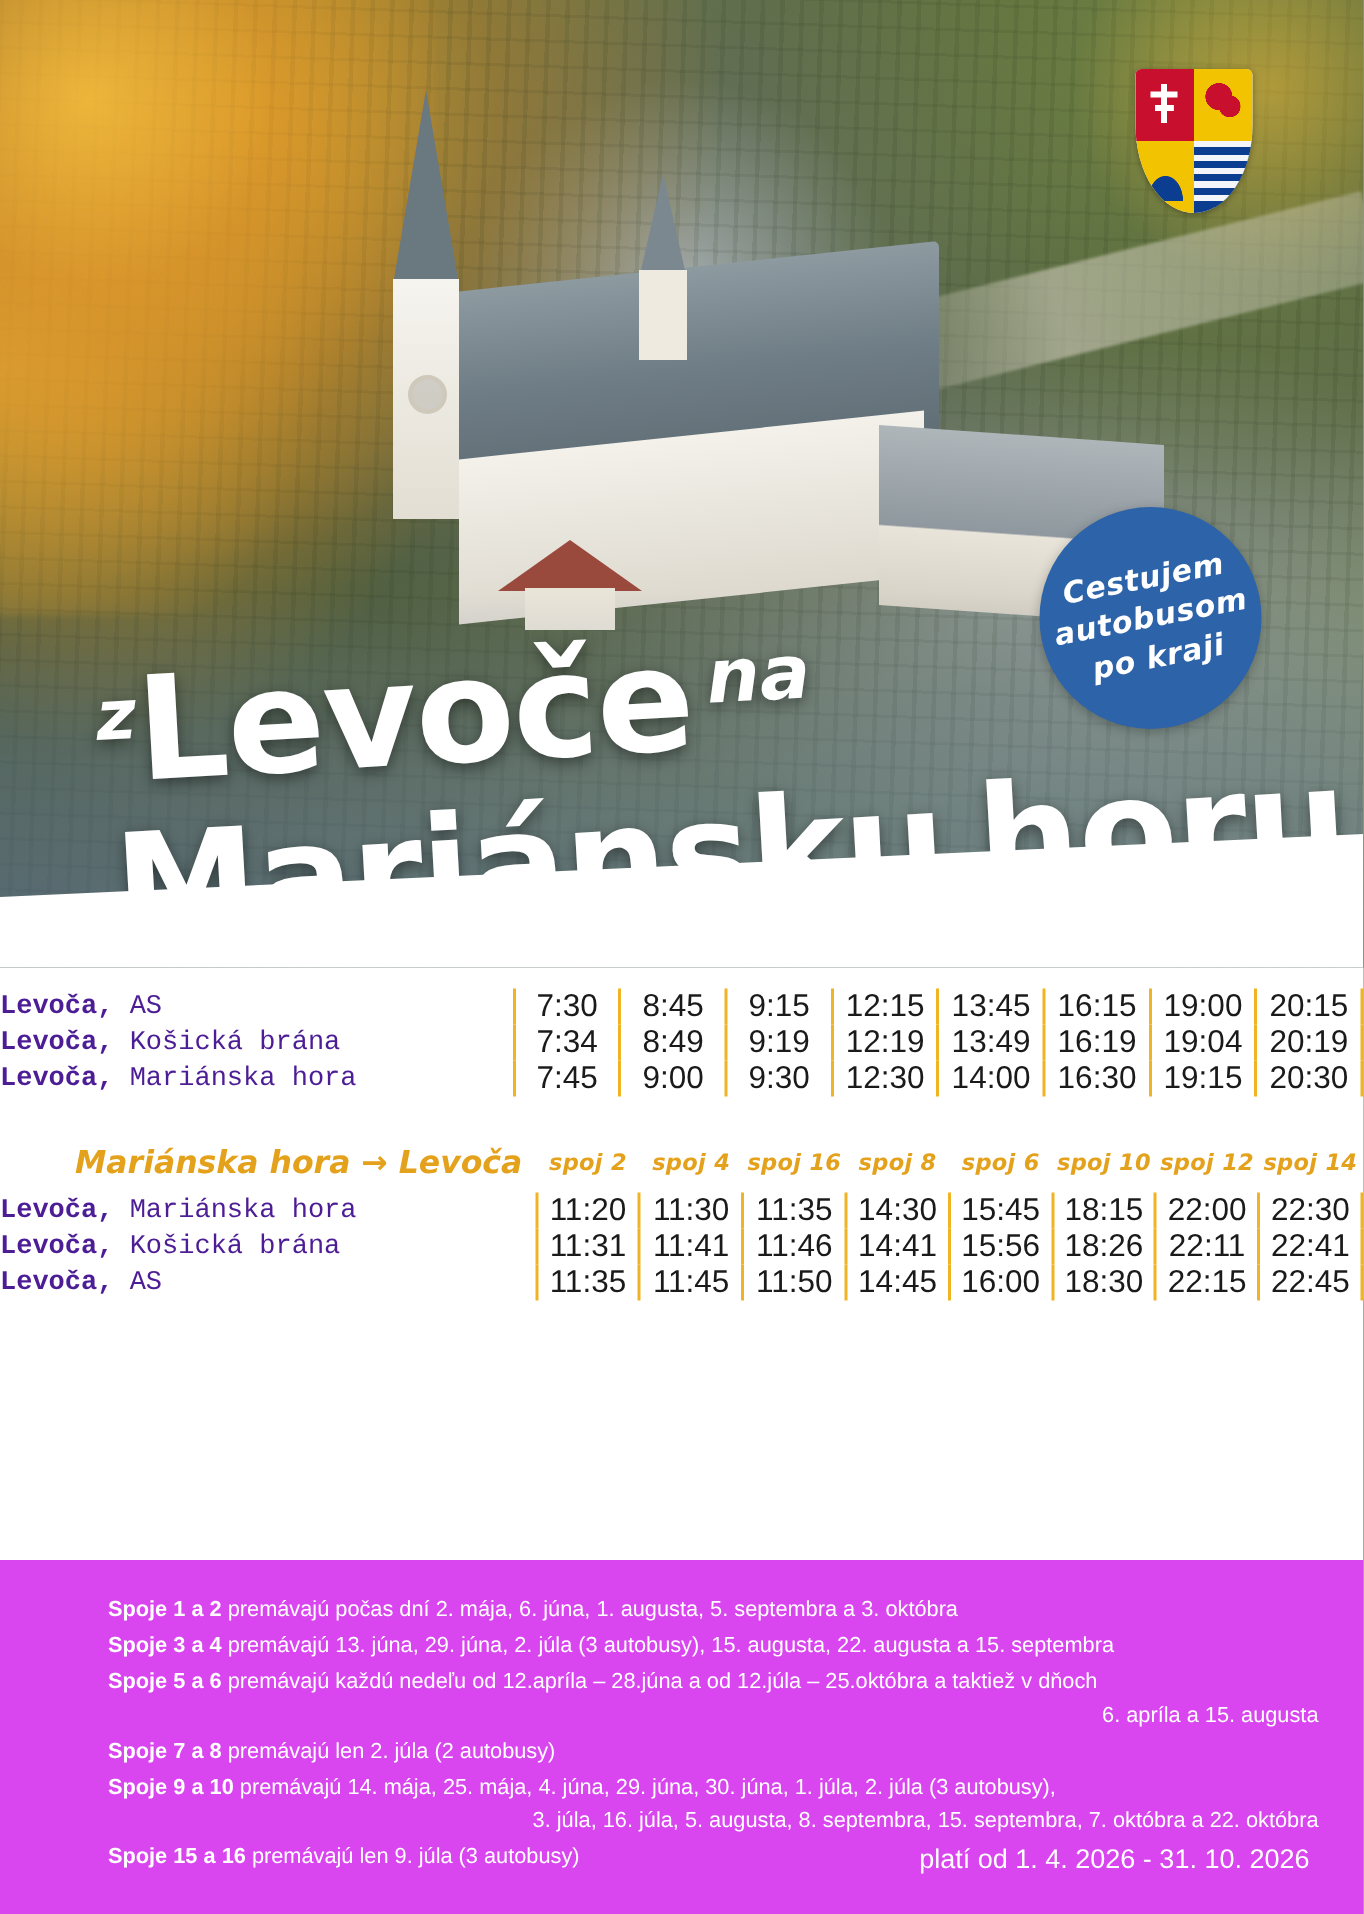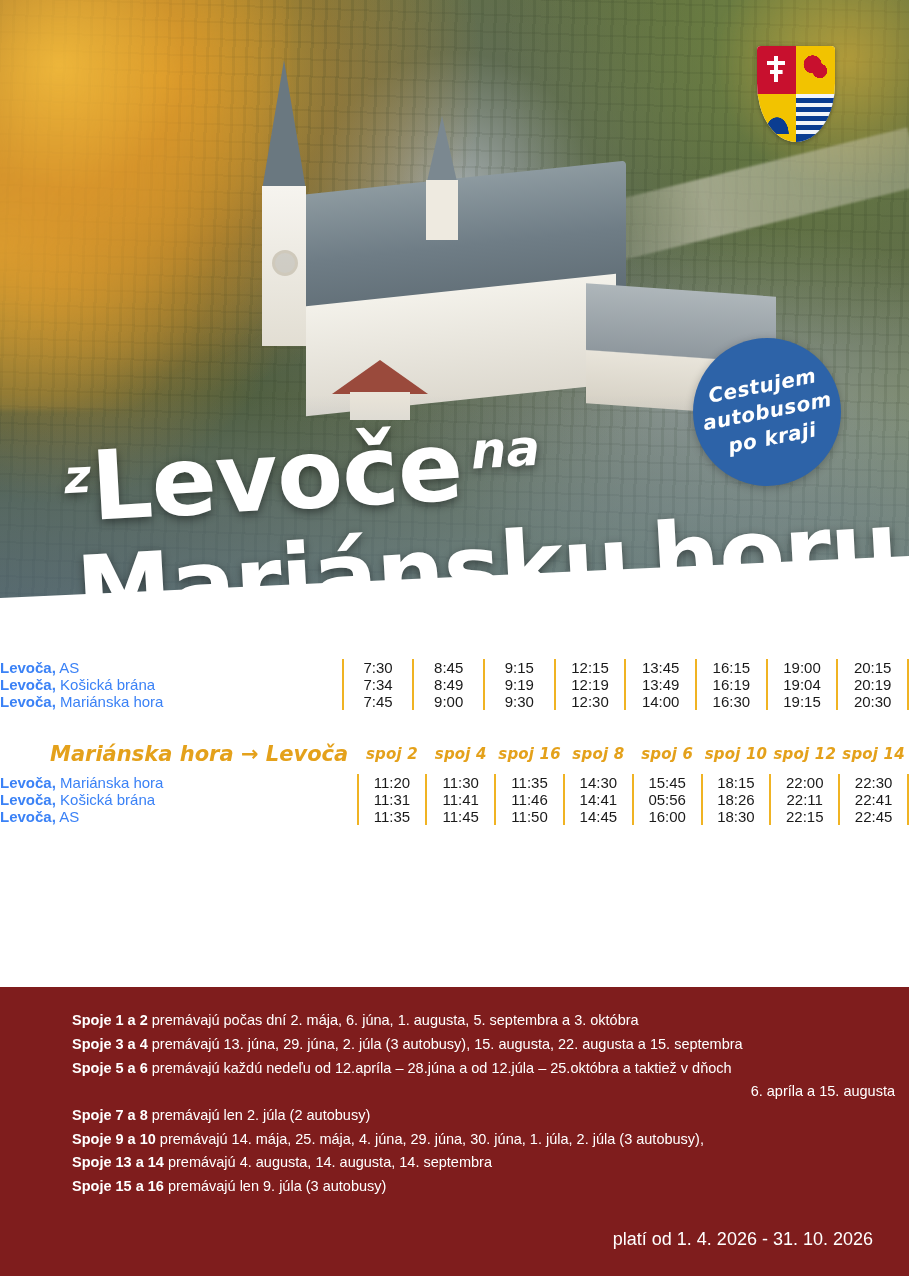--- a/index.html
+++ b/index.html
@@ -221,45 +221,46 @@
   }
   .dir-row th.spoj {
     text-align: center;
     padding: 10px 0 8px 0;
     font-size: 15px;
     color: #e4a11b;
     letter-spacing: 0.2px;
   }
   .stop-cell {
     padding: 7px 0 7px 50px;
-    font-size: 15px;
-    color: #3b82f6;
+    font-size: 18px;
+    color: #4c1d95;
     white-space: nowrap;
+    font-family: Liberation Mono, monospace;
   }
   .stop-cell b { font-weight: 700; }
   .stop-cell span { font-weight: 400; }
   .time {
     text-align: center;
-    font-size: 15px;
+    font-size: 21px;
     color: #1a1a1a;
     font-weight: 400;
     padding: 7px 0;
     border-left: 2px solid #f0b323;
   }
   .time.last { border-right: 2px solid #f0b323; }
   .tt col.colstop { width: 325px; }
   .tt col.coltime { width: 67px; }
   .spacer-row td { height: 22px; }
 
   
   .notes {
-    position: absolute; left: 0; bottom: 0; width: 909px; height: 289px;
-    background: #7f1d1d;
+    position: absolute; left: 0; bottom: 0; width: 909px; height: 236px;
+    background: #d946ef;
     color: #ffffff;
-    padding: 22px 14px 10px 30px;
+    padding: 22px 30px 10px 30px;
   }
   .note {
     font-size: 14.5px;
     line-height: 1.58;
     margin-bottom: 1px;
     padding-left: 42px;
     text-indent: 0;
   }
   .note b { font-weight: 700; }
   .note .cont { display: block; text-align: right; }
@@ -418,21 +419,21 @@
       <td class="time">18:15</td>
       <td class="time">22:00</td>
       <td class="time last">22:30</td>
     </tr>
     <tr>
       <td class="stop-cell"><b>Levoča,</b> <span>Košická brána</span></td>
       <td class="time">11:31</td>
       <td class="time">11:41</td>
       <td class="time">11:46</td>
       <td class="time">14:41</td>
-      <td class="time">05:56</td>
+      <td class="time">15:56</td>
       <td class="time">18:26</td>
       <td class="time">22:11</td>
       <td class="time last">22:41</td>
     </tr>
     <tr>
       <td class="stop-cell"><b>Levoča,</b> <span>AS</span></td>
       <td class="time">11:35</td>
       <td class="time">11:45</td>
       <td class="time">11:50</td>
       <td class="time">14:45</td>
@@ -454,22 +455,20 @@
   </div>
   <div class="note">
     <b>Spoje 5 a 6</b> <span>premávajú každú nedeľu od 12.apríla – 28.júna a od 12.júla – 25.októbra a taktiež v dňoch</span>
     <span class="cont">6. apríla a 15. augusta</span>
   </div>
   <div class="note">
     <b>Spoje 7 a 8</b> <span>premávajú len 2. júla (2 autobusy)</span>
   </div>
   <div class="note">
     <b>Spoje 9 a 10</b> <span>premávajú 14. mája, 25. mája, 4. júna, 29. júna, 30. júna, 1. júla, 2. júla (3 autobusy),</span>
-  </div>
-  <div class="note">
-    <b>Spoje 13 a 14</b> <span>premávajú 4. augusta, 14. augusta, 14. septembra</span>
+    <span class="cont">3. júla, 16. júla, 5. augusta, 8. septembra, 15. septembra, 7. októbra a 22. októbra</span>
   </div>
   <div class="note">
     <b>Spoje 15 a 16</b> <span>premávajú len 9. júla (3 autobusy)</span>
   </div>
 
   <div class="valid">platí od 1. 4. 2026 - 31. 10. 2026</div>
 </div>
 
 </body></html>

